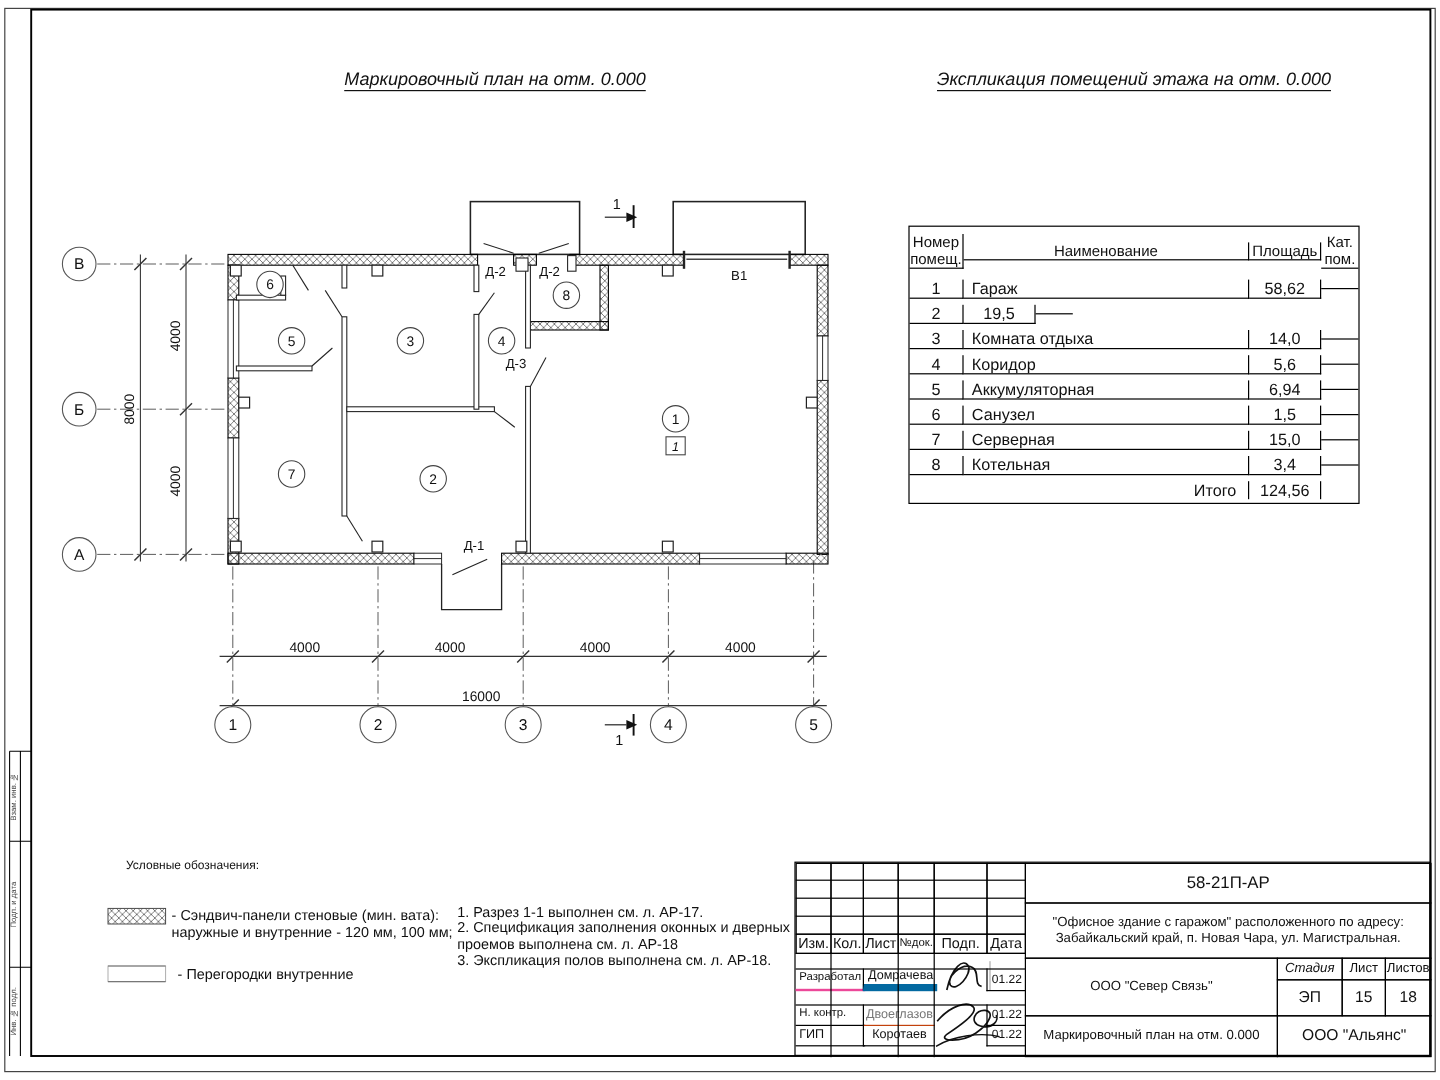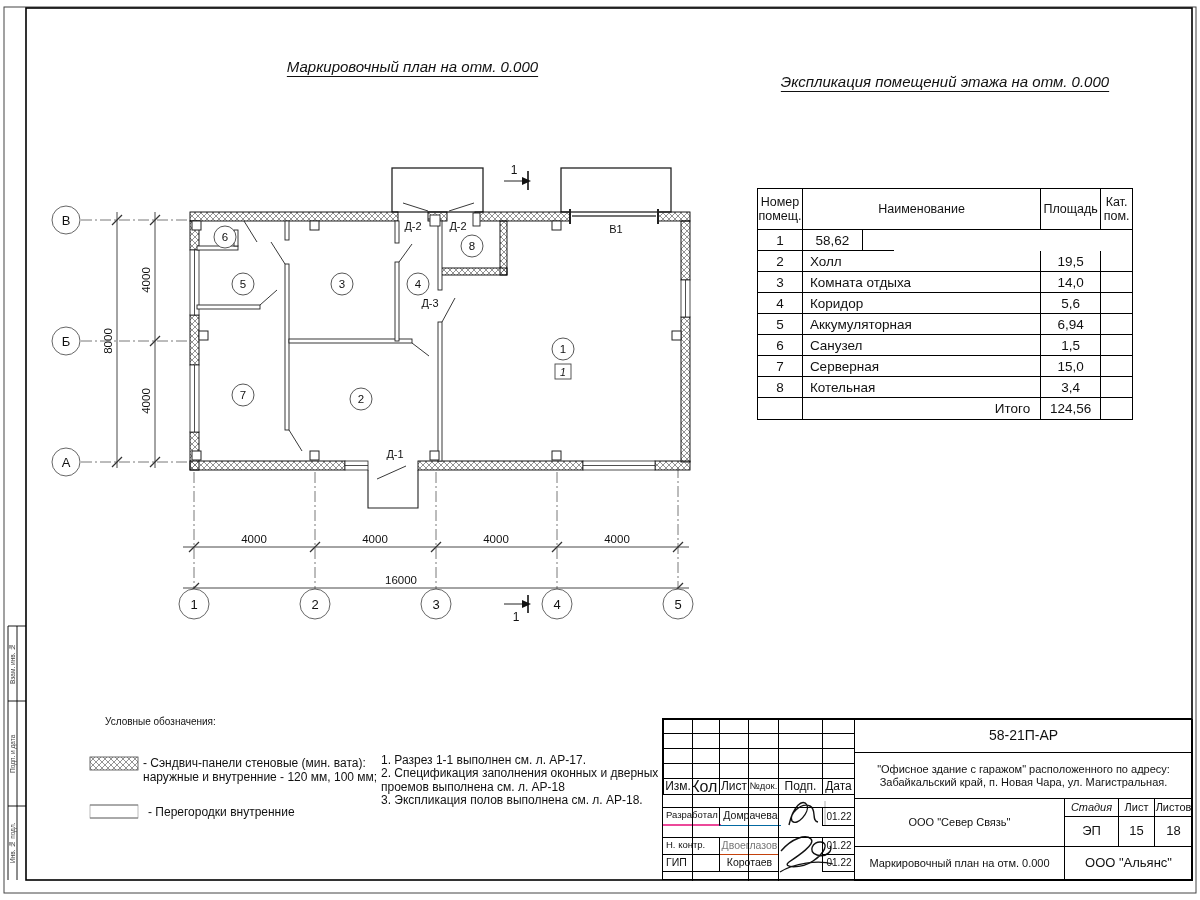--- a/index.html
+++ b/index.html
@@ -16,21 +16,21 @@
   .tcell{box-sizing:border-box;border-right:1px solid #000;border-bottom:1px solid #000;
          display:flex;align-items:center;font-size:13.5px;overflow:hidden;}
   .tcell:last-child{border-right:none;}
   .trow:last-child .tcell{border-bottom:none;}
   .c-num{width:45px;justify-content:center;}
   .c-name{width:239px;padding-left:7px;}
   .c-area{width:60px;justify-content:center;}
   .c-cat{width:31px;justify-content:center;}
   .thead .tcell{font-size:12.5px;justify-content:center;text-align:center;padding:0 1px;line-height:1.15;}
   .thead{height:41px;}
-  .trow{height:21px;}
+  .trow{height:21px;align-items:center;}
   .trow.thead{height:41px;}
   .total-lbl{justify-content:flex-end;padding-right:10px;}
 
   
   .legend-title{font-size:10px;}
   .legend-txt{font-size:12px;line-height:13.5px;}
   .notes{font-size:12px;line-height:13.4px;white-space:pre-line;}
 
   
   .tb{position:absolute;left:662px;top:718px;width:530px;height:162px;box-sizing:border-box;border:1.8px solid #000;}
@@ -260,39 +260,39 @@
       <path d="M789,825 C793,806 803,798 807,805 C810,812 797,827 792,821 C788,815 801,802 810,806 C817,809 811,821 818,822"></path>
       <line x1="825" y1="801" x2="825" y2="825" stroke="#999" stroke-width="0.8"></line>
       <path d="M781,851 C792,838 806,834 811,839 C816,844 798,856 789,862 C781,868 801,869 813,861 C825,853 829,843 821,842 C813,841 807,852 817,855 C827,858 833,850 830,846"></path>
       <path d="M780,872 C794,863 818,860 833,864" stroke-width="1.2"></path>
     </g>
   </svg>
 
   <div class="abs drawing-title" style="left:255px;top:58px;width:315px;">
     <span>Маркировочный план на отм. 0.000</span>
   </div>
-  <div class="abs drawing-title" style="left:775px;top:58px;width:340px;margin-top:15px;">
+  <div class="abs drawing-title" style="left:775px;top:58px;width:340px;">
     <span>Экспликация помещений этажа на отм. 0.000</span>
   </div>
 
   <div class="rtable">
     <div class="trow thead">
       <div class="tcell c-num">Номер помещ.</div>
       <div class="tcell c-name">Наименование</div>
       <div class="tcell c-area">Площадь</div>
       <div class="tcell c-cat">Кат. пом.</div>
     </div>
     <div class="trow">
       <div class="tcell c-num">1</div>
+      <div class="tcell c-name">Гараж</div>
       <div class="tcell c-area">58,62</div>
       <div class="tcell c-cat"></div>
     </div>
     <div class="trow">
       <div class="tcell c-num">2</div>
-      <div class="tcell c-name">Холл</div>
       <div class="tcell c-area">19,5</div>
       <div class="tcell c-cat"></div>
     </div>
     <div class="trow">
       <div class="tcell c-num">3</div>
       <div class="tcell c-name">Комната отдыха</div>
       <div class="tcell c-area">14,0</div>
       <div class="tcell c-cat"></div>
     </div>
     <div class="trow">
@@ -354,29 +354,29 @@
     <div class="tb-cell" style="left:29px;top:0;width:28px;height:60px;"></div>
     <div class="tb-cell" style="left:56px;top:0;width:30px;height:60px;"></div>
     <div class="tb-cell" style="left:85px;top:0;width:31px;height:60px;"></div>
     <div class="tb-cell" style="left:115px;top:0;width:45px;height:60px;"></div>
     <div class="tb-cell" style="left:159px;top:0;width:33px;height:60px;"></div>
     <div class="tb-cell" style="left:0;top:14px;width:192px;height:1px;border:none;border-top:1px solid #000;"></div>
     <div class="tb-cell" style="left:0;top:29px;width:192px;height:1px;border:none;border-top:1px solid #000;"></div>
     <div class="tb-cell" style="left:0;top:44px;width:192px;height:1px;border:none;border-top:1px solid #000;"></div>
 
     <div class="tb-cell" style="left:0;top:59px;width:30px;height:17px;font-size:12px;">Изм.</div>
-    <div class="tb-cell" style="left:29px;top:59px;width:28px;height:17px;font-size:16px;">Кол.</div>
+    <div class="tb-cell" style="left:29px;top:59px;width:28px;height:17px;font-size:12px;">Кол.</div>
     <div class="tb-cell" style="left:56px;top:59px;width:30px;height:17px;font-size:12px;">Лист</div>
     <div class="tb-cell" style="left:85px;top:59px;width:31px;height:17px;font-size:9.5px;">№док.</div>
     <div class="tb-cell" style="left:115px;top:59px;width:45px;height:17px;font-size:12px;">Подп.</div>
     <div class="tb-cell" style="left:159px;top:59px;width:33px;height:17px;font-size:12px;">Дата</div>
 
     <div class="tb-cell" style="left:0;top:75px;width:192px;height:14px;border:none;border-top:1px solid #000;border-bottom:1px solid #000;"></div>
     <div class="tb-cell tb-left" style="left:0;top:88px;width:58px;height:19px;font-size:9.5px;border:none;border-bottom:2px solid #ec4899;">Разработал</div>
-    <div class="tb-cell" style="left:56px;top:88px;width:62px;height:19px;font-size:10.5px;border:none;border-left:1px solid #000;border-bottom:1px solid #0369a1;">Домрачева</div>
+    <div class="tb-cell" style="left:56px;top:88px;width:62px;height:19px;font-size:10.5px;border:none;border-left:1px solid #000;border-bottom:6px solid #0369a1;">Домрачева</div>
     <div class="tb-cell" style="left:159px;top:88px;width:33px;height:19px;font-size:10px;border:none;border-left:1px solid #000;border-bottom:1px solid #000;">01.22</div>
     <div class="tb-cell" style="left:0;top:106px;width:192px;height:13px;border:none;border-bottom:1px solid #000;"></div>
     <div class="tb-cell tb-left" style="left:0;top:118px;width:58px;height:18px;font-size:9.5px;border:none;border-bottom:1px solid #000;">Н. контр.</div>
     <div class="tb-cell" style="left:56px;top:118px;width:60px;height:18px;font-size:10.5px;color:#777;border:none;border-left:1px solid #000;border-bottom:1px solid #c2410c;">Двоеглазов</div>
     <div class="tb-cell" style="left:159px;top:118px;width:33px;height:18px;font-size:10px;border:none;border-left:1px solid #000;border-bottom:1px solid #000;">01.22</div>
     <div class="tb-cell tb-left" style="left:0;top:135px;width:58px;height:18px;font-size:10.5px;border:none;border-bottom:1px solid #000;">ГИП</div>
     <div class="tb-cell" style="left:56px;top:135px;width:60px;height:18px;font-size:10.5px;border:none;border-left:1px solid #000;border-bottom:1px solid #000;">Коротаев</div>
     <div class="tb-cell" style="left:159px;top:135px;width:33px;height:18px;font-size:10px;border:none;border-left:1px solid #000;border-bottom:1px solid #000;">01.22</div>
     <div class="tb-cell" style="left:115px;top:75px;width:1px;height:87px;border:none;border-left:1px solid #000;"></div>
     <div class="tb-cell" style="left:29px;top:75px;width:1px;height:87px;border:none;border-left:1px solid #000;"></div>

